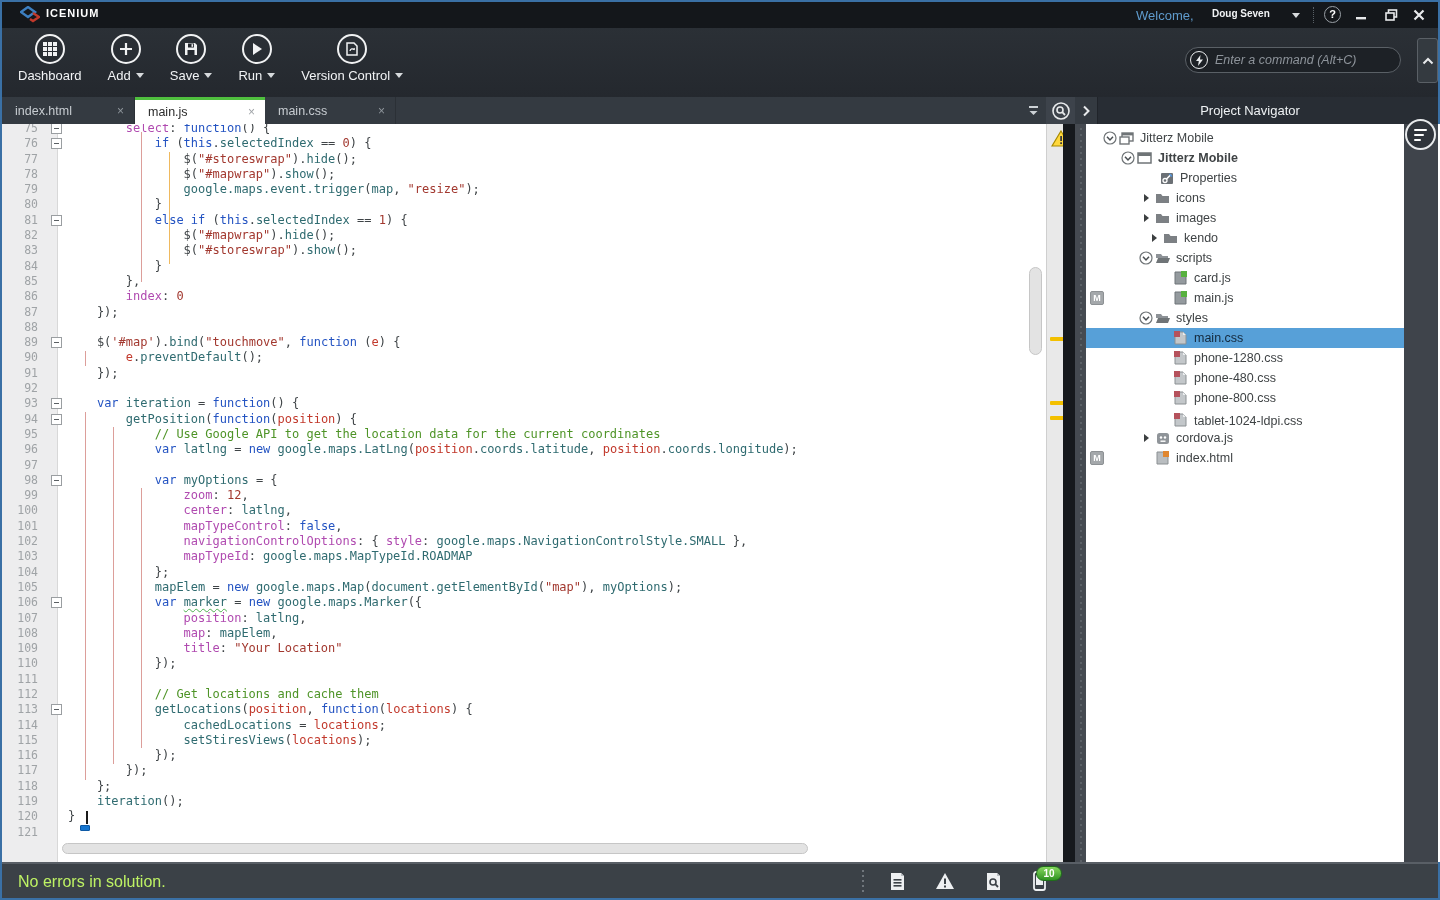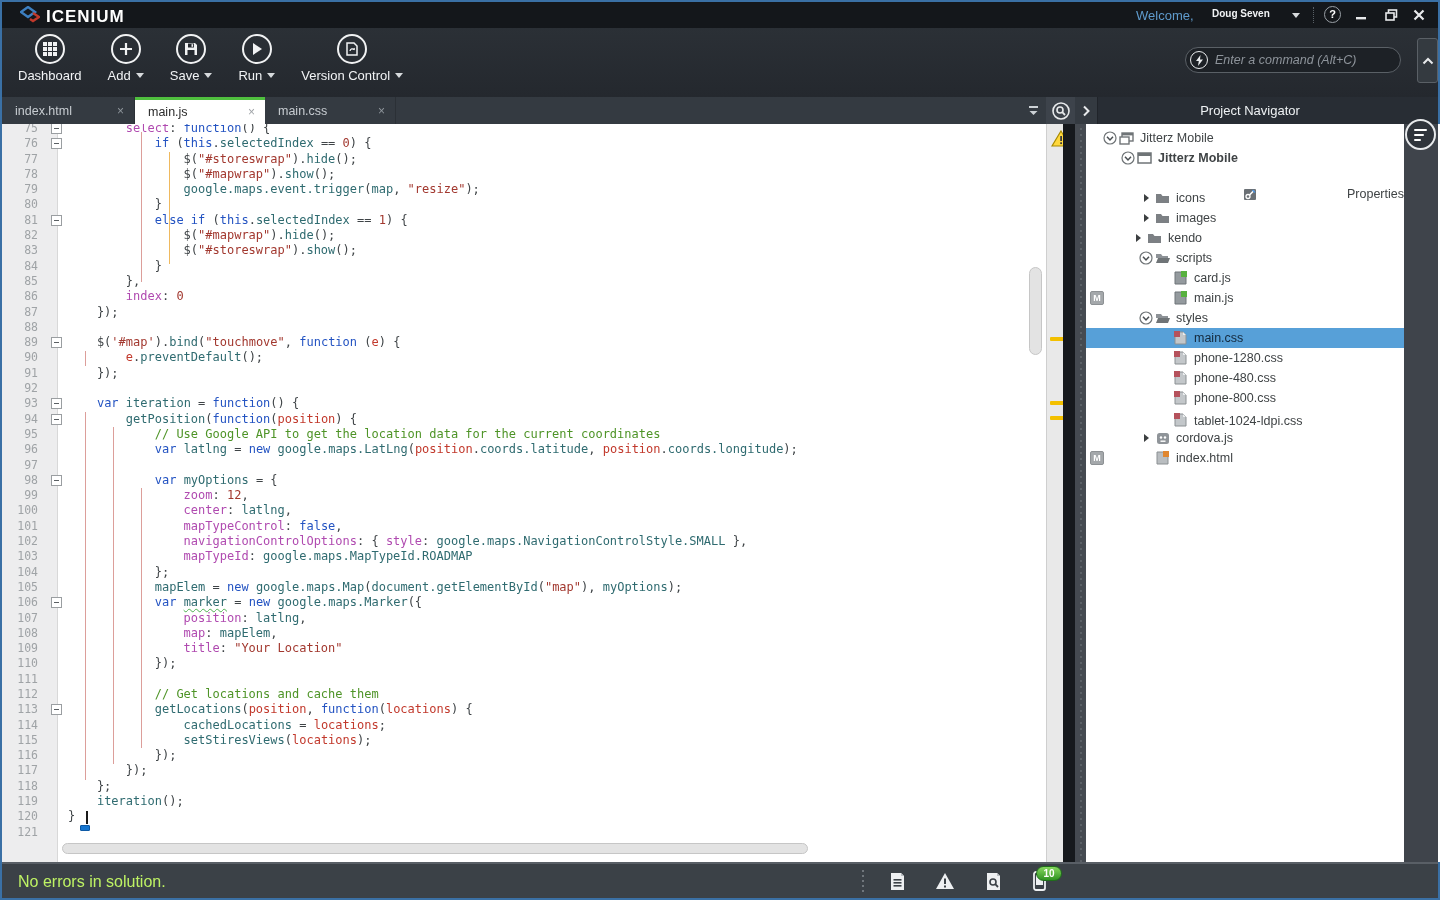--- a/index.html
+++ b/index.html
@@ -4,21 +4,21 @@
 <style>
   * { margin:0; padding:0; box-sizing:border-box; }
   html,body { width:1440px; height:900px; overflow:hidden; background:#0d0f12; }
   body { font-family:"Liberation Sans", sans-serif; }
   #app { position:absolute; inset:0; width:1440px; height:900px; background:#16191d;
          border:2px solid #3a70a5; }
   .abs { position:absolute; }
 
   
   #titlebar { position:absolute; left:0; top:0; width:1436px; height:26px; background:#14171b; }
-  #app-name { position:absolute; left:44px; top:5px; color:#fff; font-size:17px; font-weight:bold; letter-spacing:1px; }
+  #app-name { position:absolute; left:44px; top:5px; color:#fff; font-size:11px; font-weight:bold; letter-spacing:1px; }
   #welcome { position:absolute; left:1134px; top:6px; color:#5f9bcd; font-size:13px; }
   #user-name { position:absolute; left:1210px; top:6px; color:#f2f4f6; font-size:10px; font-weight:bold; }
   #user-caret { position:absolute; left:1290px; top:11px; width:0; height:0;
     border-left:4px solid transparent; border-right:4px solid transparent; border-top:5px solid #d7dadd; }
   #tb-sep { position:absolute; left:1311px; top:5px; height:16px; border-left:1px dotted #596066; }
   #help-btn { position:absolute; left:1322px; top:4px; width:17px; height:17px; border:1px solid #9aa0a6;
     border-radius:50%; color:#fff; font-size:11px; font-weight:bold; text-align:center; line-height:15px; }
   .wctl { position:absolute; top:4px; width:18px; height:18px; display:flex; align-items:center; justify-content:center; }
 
   
@@ -582,21 +582,21 @@
           </svg>
         </span>
         <span class="ic">
           <svg width="15" height="12" viewBox="0 0 15 12">
             <rect x="1" y="1" width="13" height="10" fill="none" stroke="#6f7477" stroke-width="1.5"></rect>
             <rect x="1" y="1" width="13" height="3" fill="#6f7477"></rect>
           </svg>
         </span>
         <span class="tl">Jitterz Mobile</span>
       </div>
-      <div class="trow" style="top: 60px; padding-left: 56px; justify-content: space-between;">
+      <div class="trow" style="top: 44px; padding-left: 56px;">
         <span class="xp"></span>
         <span class="ic">
           <svg width="14" height="13" viewBox="0 0 14 13">
             <rect x="1" y="1" width="12" height="11" rx="1" fill="#6b7075"></rect>
             <circle cx="5" cy="8.5" r="2" fill="none" stroke="#fff" stroke-width="1.3"></circle>
             <path d="M6.5 7 L11 2.5" stroke="#fff" stroke-width="1.6"></path>
             <path d="M9.5 2 L12 4.5" stroke="#4a90d9" stroke-width="1.4"></path>
           </svg>
         </span>
         <span class="tl">Properties</span>
@@ -620,21 +620,21 @@
             <path d="M1 1 L6 5 L1 9 Z" fill="#3c3f41"></path>
           </svg>
         </span>
         <span class="ic">
           <svg width="15" height="12" viewBox="0 0 15 12">
             <path d="M1 2 H6 L7.5 4 H14 V11 H1 Z" fill="#7c8084"></path>
           </svg>
         </span>
         <span class="tl">images</span>
       </div>
-      <div class="trow" style="top: 104px; padding-left: 44px;">
+      <div class="trow" style="top: 104px; padding-left: 60px;">
         <span class="xp">
           <svg width="7" height="10" viewBox="0 0 7 10">
             <path d="M1 1 L6 5 L1 9 Z" fill="#3c3f41"></path>
           </svg>
         </span>
         <span class="ic">
           <svg width="15" height="12" viewBox="0 0 15 12">
             <path d="M1 2 H6 L7.5 4 H14 V11 H1 Z" fill="#7c8084"></path>
           </svg>
         </span>

